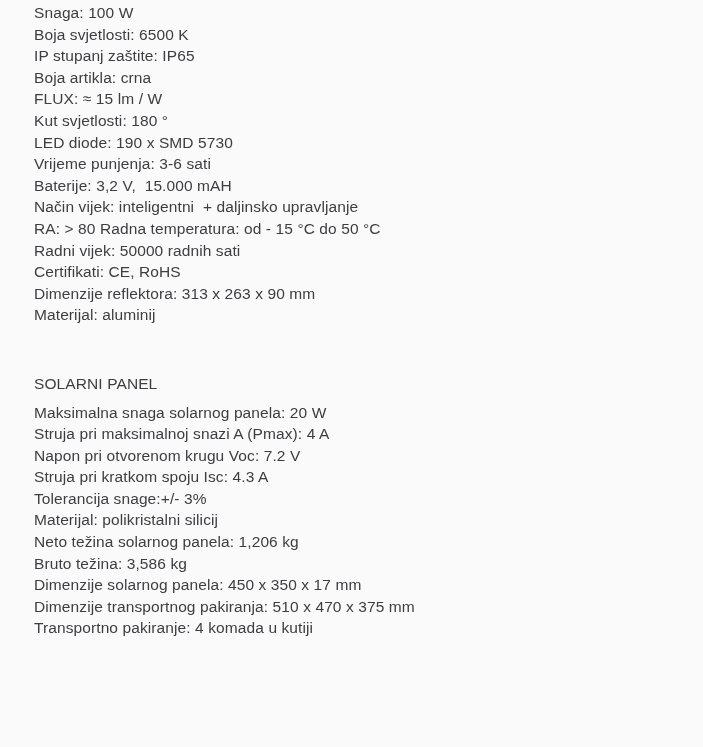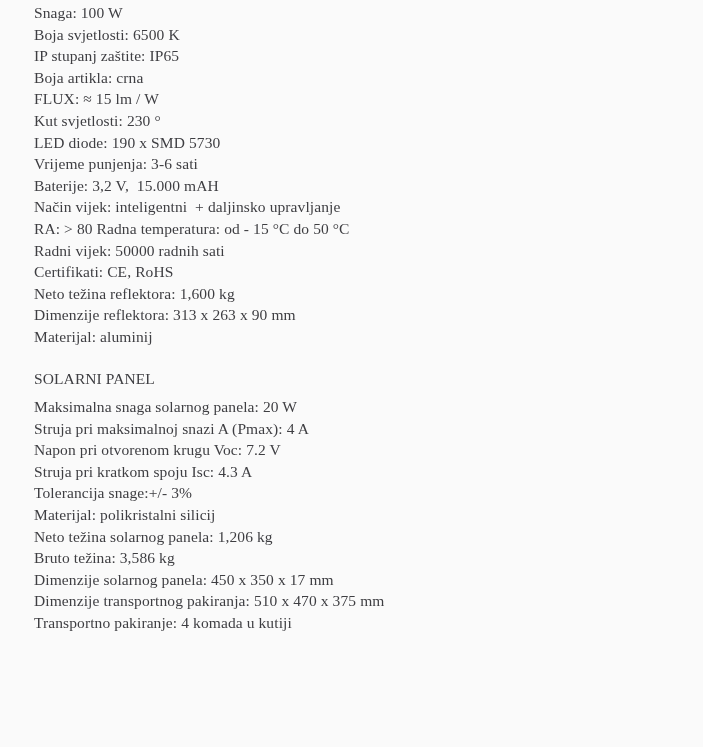--- a/index.html
+++ b/index.html
@@ -10,57 +10,56 @@
   html, body {
     width: 703px;
     height: 747px;
     background: var(--bg);
     overflow: hidden;
   }
   .page {
     width: 703px;
     height: 638px;
     padding: 2px 20px 0 34px;
-    font-family: Liberation Serif, serif;
+    font-family: Liberation Sans, sans-serif;
     font-size: 15.5px;
     line-height: 21.6px;
     color: var(--text);
     letter-spacing: 0.1px;
   }
   .spec-line {
     white-space: pre-wrap; 
     height: 21.6px;
   }
   .section-heading {
     white-space: pre-wrap;
     height: 21.6px;
-    margin-top: 20px;
+    margin-top: 47px;
     margin-bottom: 7px;
   }
 </style>
 </head>
 <body>
 
 <div class="page">
 
   <div>
     <div class="spec-line">Snaga: 100 W</div>
     <div class="spec-line">Boja svjetlosti: 6500 K</div>
     <div class="spec-line">IP stupanj zaštite: IP65</div>
     <div class="spec-line">Boja artikla: crna</div>
     <div class="spec-line">FLUX: ≈ 15 lm / W</div>
-    <div class="spec-line">Kut svjetlosti: 230 °</div>
+    <div class="spec-line">Kut svjetlosti: 180 °</div>
     <div class="spec-line">LED diode: 190 x SMD 5730</div>
     <div class="spec-line">Vrijeme punjenja: 3-6 sati</div>
     <div class="spec-line">Baterije: 3,2 V,  15.000 mAH</div>
     <div class="spec-line">Način vijek: inteligentni  + daljinsko upravljanje</div>
     <div class="spec-line">RA: &gt; 80 Radna temperatura: od - 15 °C do 50 °C</div>
     <div class="spec-line">Radni vijek: 50000 radnih sati</div>
     <div class="spec-line">Certifikati: CE, RoHS</div>
-    <div class="spec-line">Neto težina reflektora: 1,600 kg</div>
     <div class="spec-line">Dimenzije reflektora: 313 x 263 x 90 mm</div>
     <div class="spec-line">Materijal: aluminij</div>
   </div>
 
   <div class="section-heading">SOLARNI PANEL</div>
 
   <div>
     <div class="spec-line">Maksimalna snaga solarnog panela: 20 W</div>
     <div class="spec-line">Struja pri maksimalnoj snazi A (Pmax): 4 A</div>
     <div class="spec-line">Napon pri otvorenom krugu Voc: 7.2 V</div>

